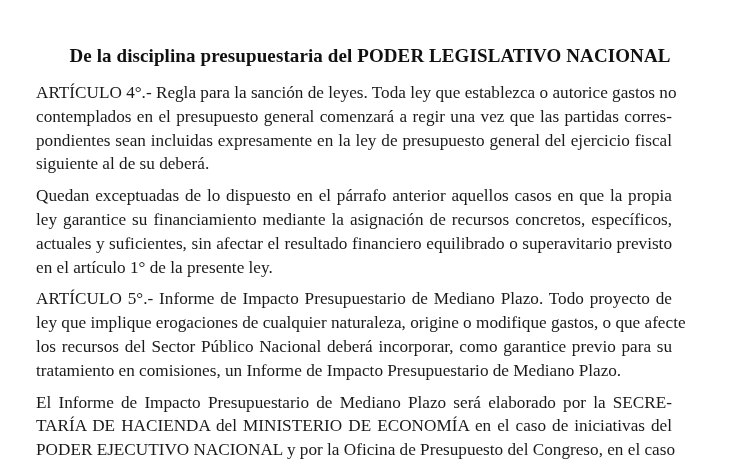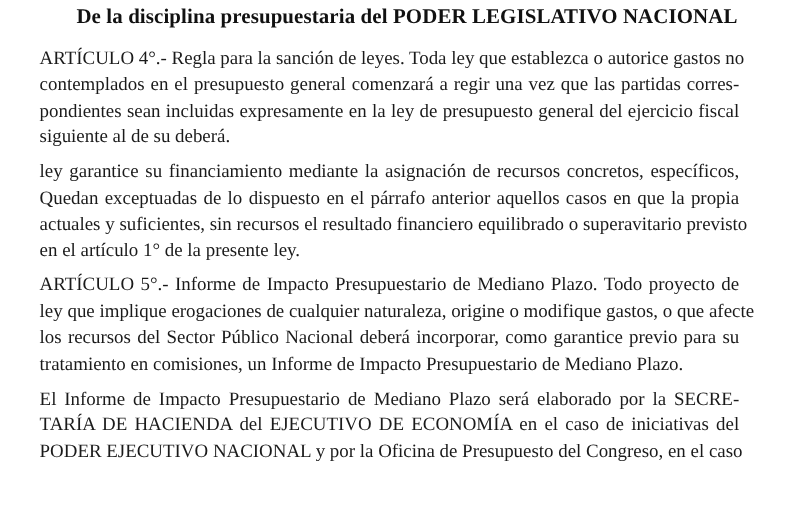--- a/index.html
+++ b/index.html
@@ -1,21 +1,21 @@
 <!DOCTYPE html>
 <html><head>
 <meta charset="utf-8">
 <style>
   html, body { margin: 0; padding: 0; background: #ffffff; }
   body {
     width: 730px; height: 464px; overflow: hidden;
     font-family: "Liberation Serif", "DejaVu Serif", serif;
     color: #1a1a1a;
   }
-  .page { position: relative; width: 730px; height: 384px; }
+  .page { position: relative; width: 730px; height: 384px; margin-top: 40px; }
   .heading {
     position: absolute; left: 0; top: 5px; width: 740px;
     text-align: center; font-weight: bold; font-size: 19px;
     letter-spacing: 0.1px; color: #111;
   }
   .body {
     position: absolute; left: 36px; top: 41px; width: 636px;
     font-size: 17.2px; line-height: 23.8px;
   }
   .body p {
@@ -32,30 +32,30 @@
   <div class="heading">De la disciplina presupuestaria del PODER LEGISLATIVO NACIONAL</div>
 
   <div class="body">
     <p>
       <span class="line">ARTÍCULO 4°.- Regla para la sanción de leyes. Toda ley que establezca o autorice gastos no</span>
       <span class="line">contemplados en el presupuesto general comenzará a regir una vez que las partidas corres-</span>
       <span class="line">pondientes sean incluidas expresamente en la ley de presupuesto general del ejercicio fiscal</span>
       <span class="line last">siguiente al de su deberá.</span>
     </p>
     <p>
+      <span class="line">Quedan exceptuadas de lo dispuesto en el párrafo anterior aquellos casos en que la propia</span>
       <span class="line">ley garantice su financiamiento mediante la asignación de recursos concretos, específicos,</span>
-      <span class="line">Quedan exceptuadas de lo dispuesto en el párrafo anterior aquellos casos en que la propia</span>
-      <span class="line">actuales y suficientes, sin recursos el resultado financiero equilibrado o superavitario previsto</span>
+      <span class="line">actuales y suficientes, sin afectar el resultado financiero equilibrado o superavitario previsto</span>
       <span class="line last">en el artículo 1° de la presente ley.</span>
     </p>
     <p>
       <span class="line">ARTÍCULO 5°.- Informe de Impacto Presupuestario de Mediano Plazo. Todo proyecto de</span>
       <span class="line">ley que implique erogaciones de cualquier naturaleza, origine o modifique gastos, o que afecte</span>
       <span class="line">los recursos del Sector Público Nacional deberá incorporar, como garantice previo para su</span>
       <span class="line last">tratamiento en comisiones, un Informe de Impacto Presupuestario de Mediano Plazo.</span>
     </p>
     <p>
       <span class="line">El Informe de Impacto Presupuestario de Mediano Plazo será elaborado por la SECRE-</span>
-      <span class="line">TARÍA DE HACIENDA del EJECUTIVO DE ECONOMÍA en el caso de iniciativas del</span>
+      <span class="line">TARÍA DE HACIENDA del MINISTERIO DE ECONOMÍA en el caso de iniciativas del</span>
       <span class="line">PODER EJECUTIVO NACIONAL y por la Oficina de Presupuesto del Congreso, en el caso</span>
     </p>
   </div>
 </div>
 
 </body></html>

